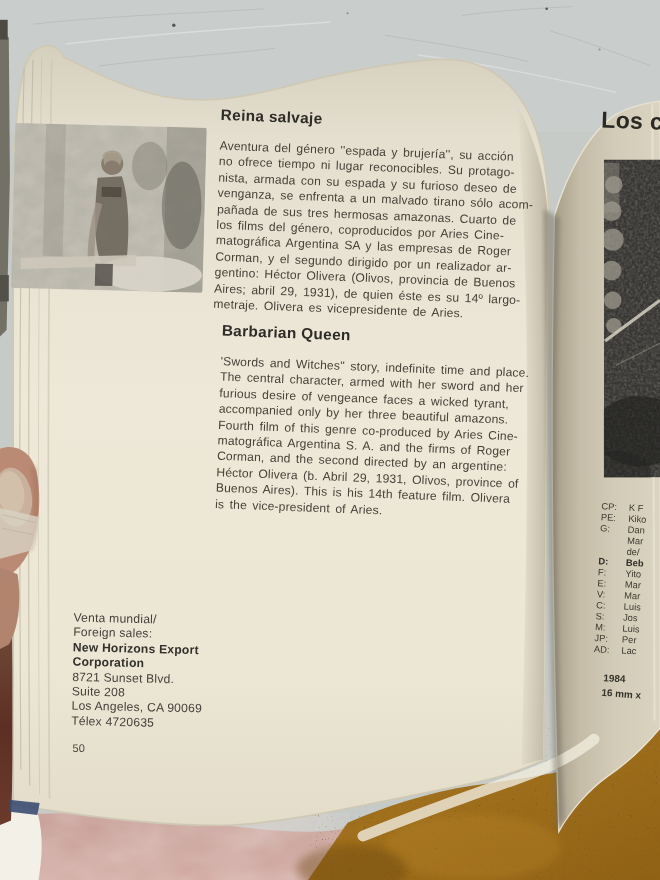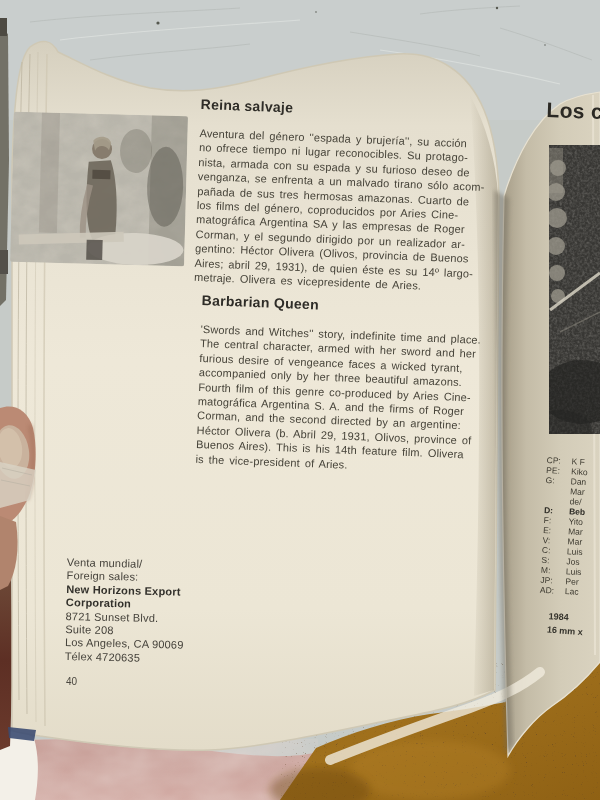--- a/index.html
+++ b/index.html
@@ -247,21 +247,21 @@
     <div class="pre">Venta mundial/
 Foreign sales:</div>
     <div class="pre bold-lines">New Horizons Export
 Corporation</div>
     <div class="pre">8721 Sunset Blvd.
 Suite 208
 Los Angeles, CA 90069
 Télex 4720635</div>
   </div>
 
-  <div class="txt" id="page-number">40</div>
+  <div class="txt" id="page-number">50</div>
 
   <div class="txt" id="los-title">Los c</div>
 
   <div class="txt" id="credits-block">
     <div>
         <div class="credit-row">
         <span class="credit-label">CP:</span>
         <span class="credit-value">K F</span>
       </div>
         <div class="credit-row">

